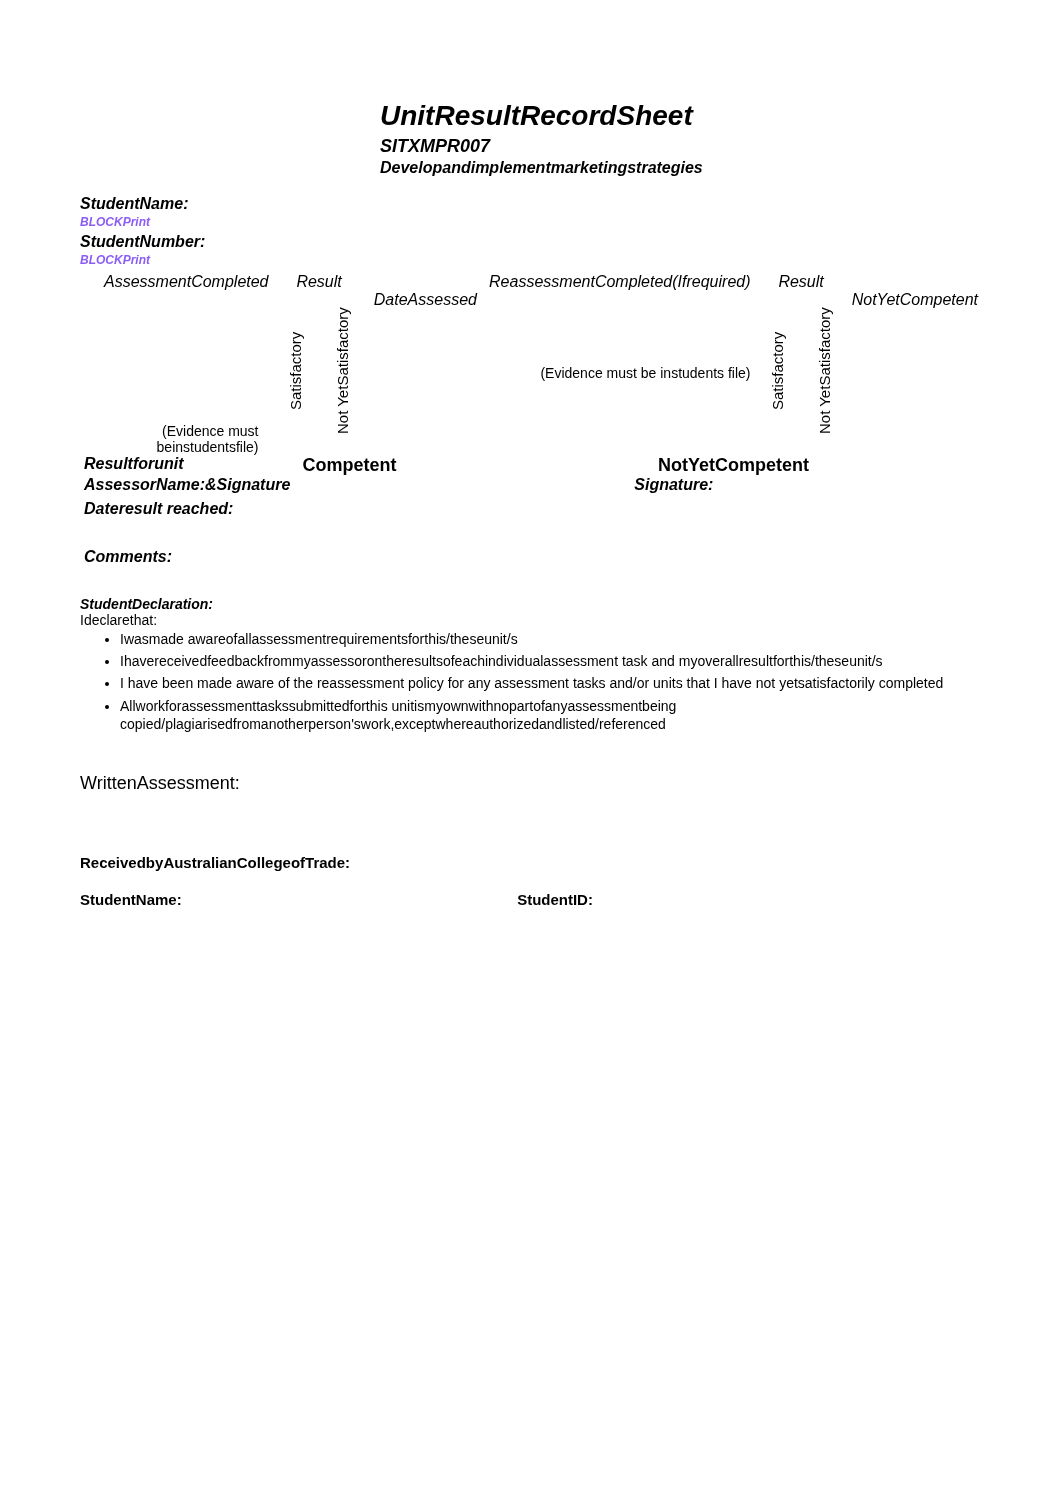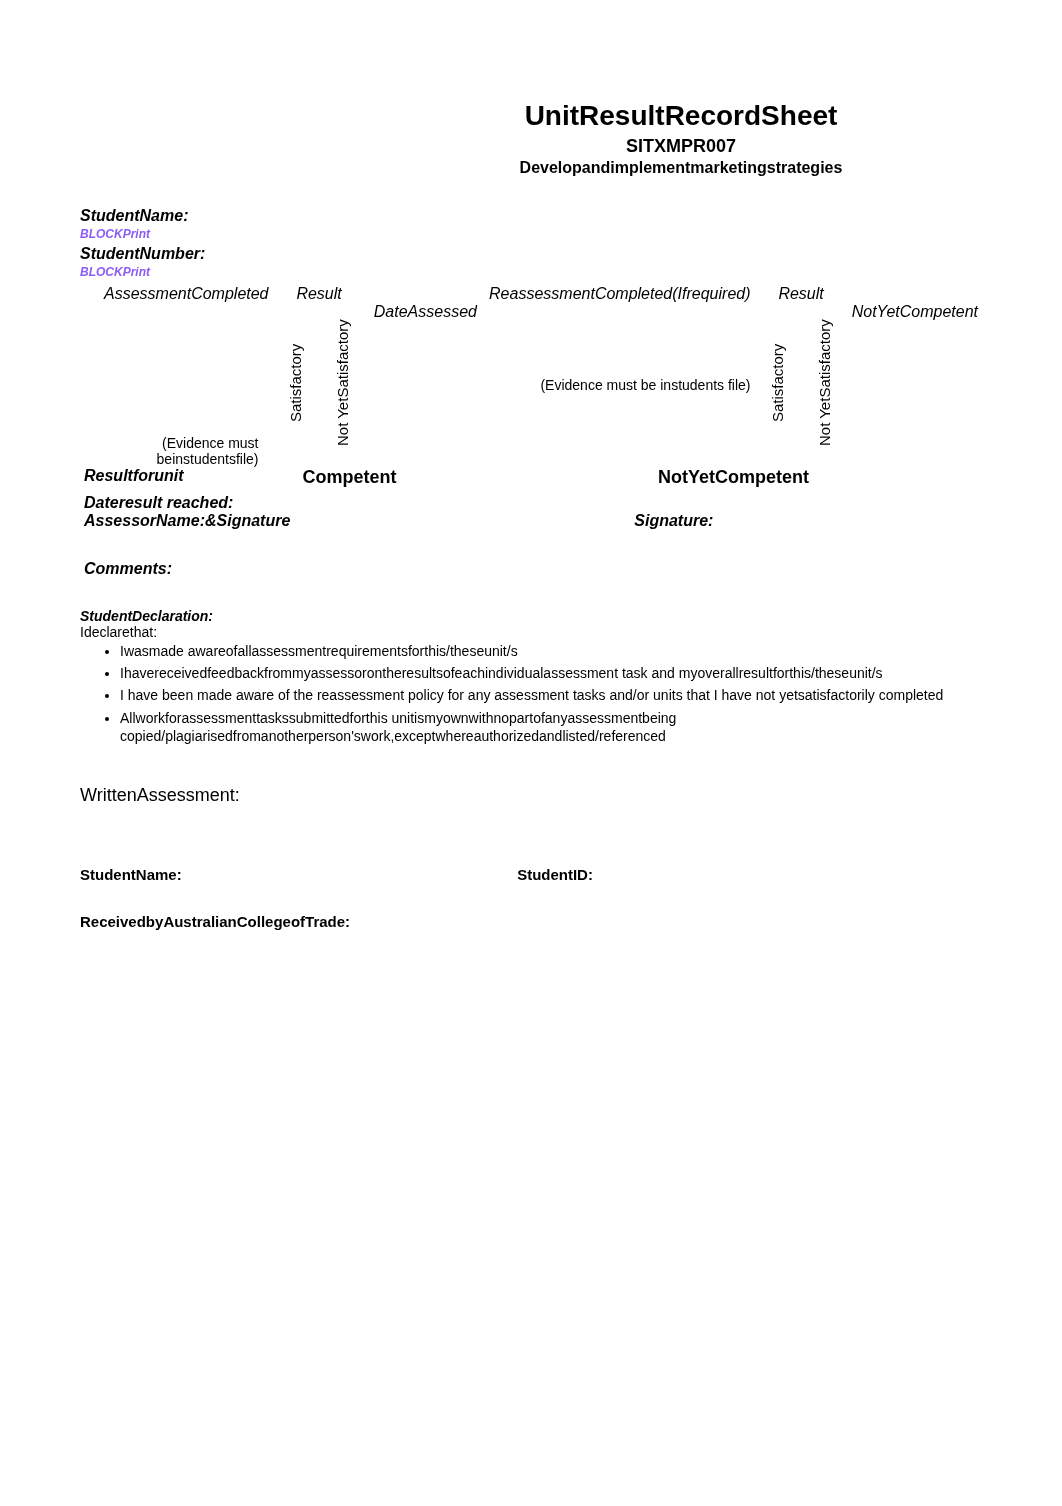--- a/index.html
+++ b/index.html
@@ -8,23 +8,24 @@
     padding: 0;
     background: #fff;
     font-family: Verdana, Geneva, sans-serif;
     color: #000;
     width: 1062px;
   }
   .page {
     padding: 100px 80px 60px 80px;
   }
   .title-block {
-    text-align: center;
+    text-align: left;
     padding-left: 300px;
-    margin-bottom: 30px;
+    margin-bottom: 18px;
+    font-style: italic;
   }
   .title {
     font-size: 28px;
     font-weight: bold;
     margin-bottom: 4px;
   }
   .unitcode {
     font-size: 18px;
     font-weight: bold;
     margin-bottom: 2px;
@@ -203,42 +204,42 @@
       <td style="vertical-align:top;">
             <div class="colhead" style="text-align:right">NotYetCompetent</div>
           </td>
     </tr>
     <tr class="result-row">
       <td><span class="result-label">Resultforunit</span></td>
       <td colspan="3" class="competent" style="text-align:left;padding-left:30px;"><span>Competent</span></td>
       <td colspan="4" class="nyc"><span>NotYetCompetent</span></td>
     </tr>
     <tr>
-      <td colspan="8" style="padding-top:6px;"><span class="result-label">Dateresult reached:</span></td>
-    </tr>
-    <tr>
       <td colspan="3"><span class="result-label">AssessorName:&amp;Signature</span></td>
       <td colspan="5" class="sig-label"><span>Signature:</span></td>
+    </tr>
+    <tr>
+      <td colspan="8" style="padding-top:6px;"><span class="result-label">Dateresult reached:</span></td>
     </tr>
     <tr>
       <td colspan="8" style="padding-top:30px;"><span class="result-label">Comments:</span></td>
     </tr>
   </tbody>
     </table>
 
   <div class="declaration-head">StudentDeclaration:</div>
   <div class="decl-intro">Ideclarethat:</div>
   <ul class="decl">
     <li>Iwasmade awareofallassessmentrequirementsforthis/theseunit/s</li>
     <li>Ihavereceivedfeedbackfrommyassessorontheresultsofeachindividualassessment task and myoverallresultforthis/theseunit/s</li>
     <li>I have been made aware of the reassessment policy for any assessment tasks and/or units that I have not yetsatisfactorily completed</li>
     <li>Allworkforassessmenttaskssubmittedforthis unitismyownwithnopartofanyassessmentbeing copied/plagiarisedfromanotherperson'swork,exceptwhereauthorizedandlisted/referenced</li>
   </ul>
 
   <div class="student-sig">WrittenAssessment:</div>
 
+  <div class="footer-row" style="margin-top:30px;">ReceivedbyAustralianCollegeofTrade:</div>
   <div class="footer-row">
     <span class="half">StudentName:</span>
     <span class="half">StudentID:</span>
   </div>
-  <div class="footer-row" style="margin-top:30px;">ReceivedbyAustralianCollegeofTrade:</div>
 
 </div>
 
 </body></html>

